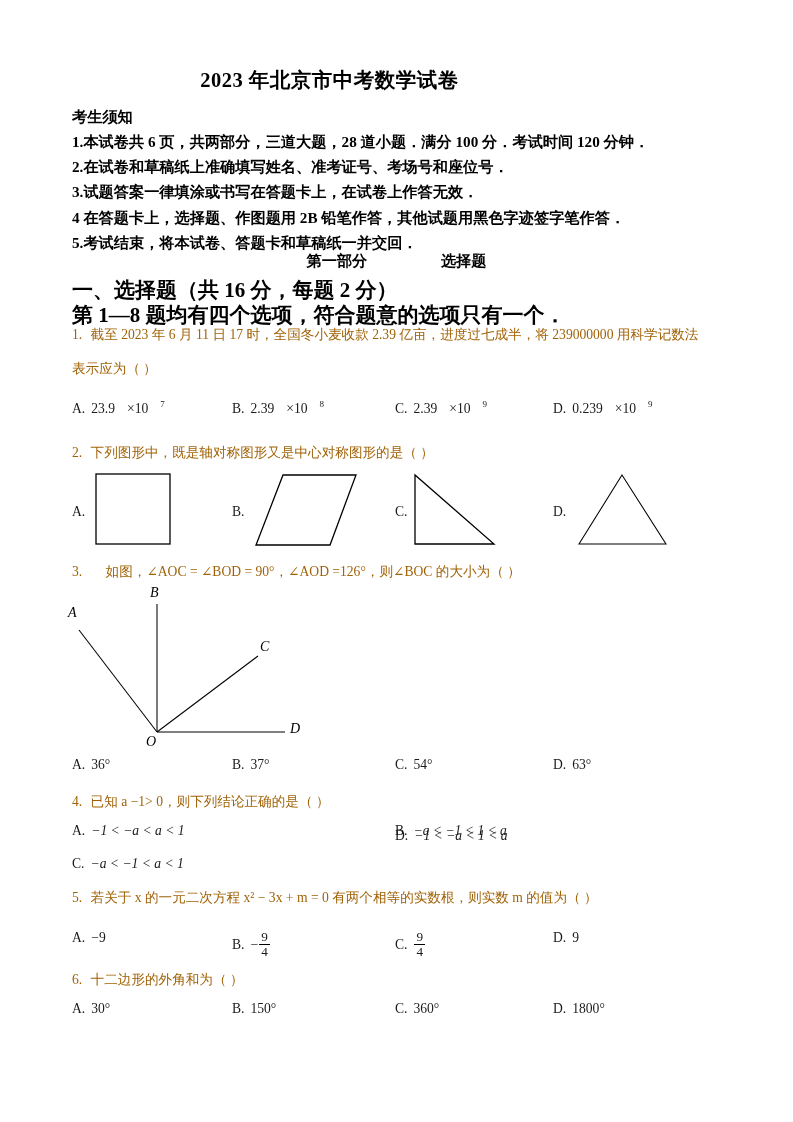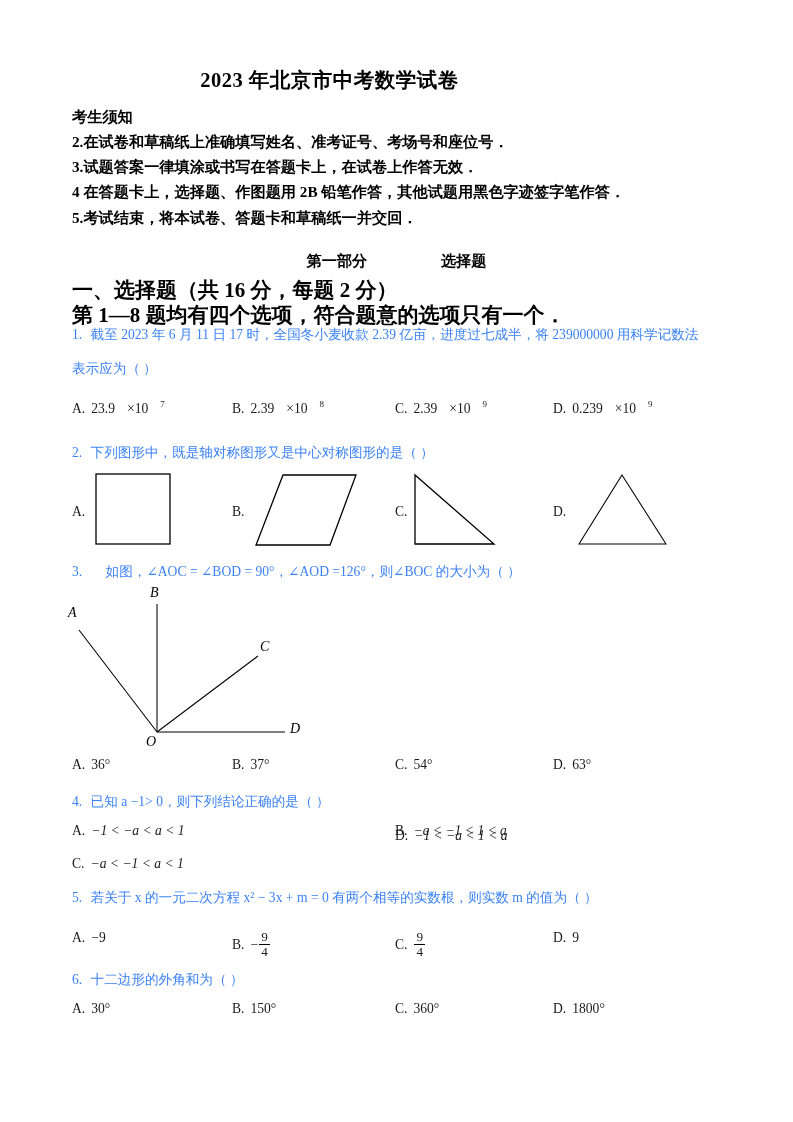--- a/index.html
+++ b/index.html
@@ -73,21 +73,21 @@
   }
   #sec-a { top: 276px; }
   #sec-b { top: 301px; }
 
   
   .qline {
     position: absolute;
     left: 72px;
     font-size: 13.6px;
     white-space: nowrap;
-    color: #3b82f6;
+    color: #a16207;
   }
   .opt {
     position: absolute;
     font-size: 13.6px;
     white-space: nowrap;
     color: #1a1a1a;
   }
   .col-a { left: 72px; }
   .col-b { left: 232px; }
   .col-c { left: 395px; }
@@ -130,20 +130,21 @@
 </style>
 </head>
 <body>
 
 <div class="page">
 
   <div class="doc-title">2023 年北京市中考数学试卷</div>
 
   <div class="notice">
     <div class="notice-head">考生须知</div>
+    <div class="notice-line">1.本试卷共 6 页，共两部分，三道大题，28 道小题．满分 100 分．考试时间 120 分钟．</div>
     <div class="notice-line">2.在试卷和草稿纸上准确填写姓名、准考证号、考场号和座位号．</div>
     <div class="notice-line">3.试题答案一律填涂或书写在答题卡上，在试卷上作答无效．</div>
     <div class="notice-line">4 在答题卡上，选择题、作图题用 2B 铅笔作答，其他试题用黑色字迹签字笔作答．</div>
     <div class="notice-line">5.考试结束，将本试卷、答题卡和草稿纸一并交回．</div>
   </div>
 
   <div class="part-header">
     <span class="ph-inner">第一部分</span>
     <span class="ph-gap"></span>
     <span class="ph-inner">选择题</span>

